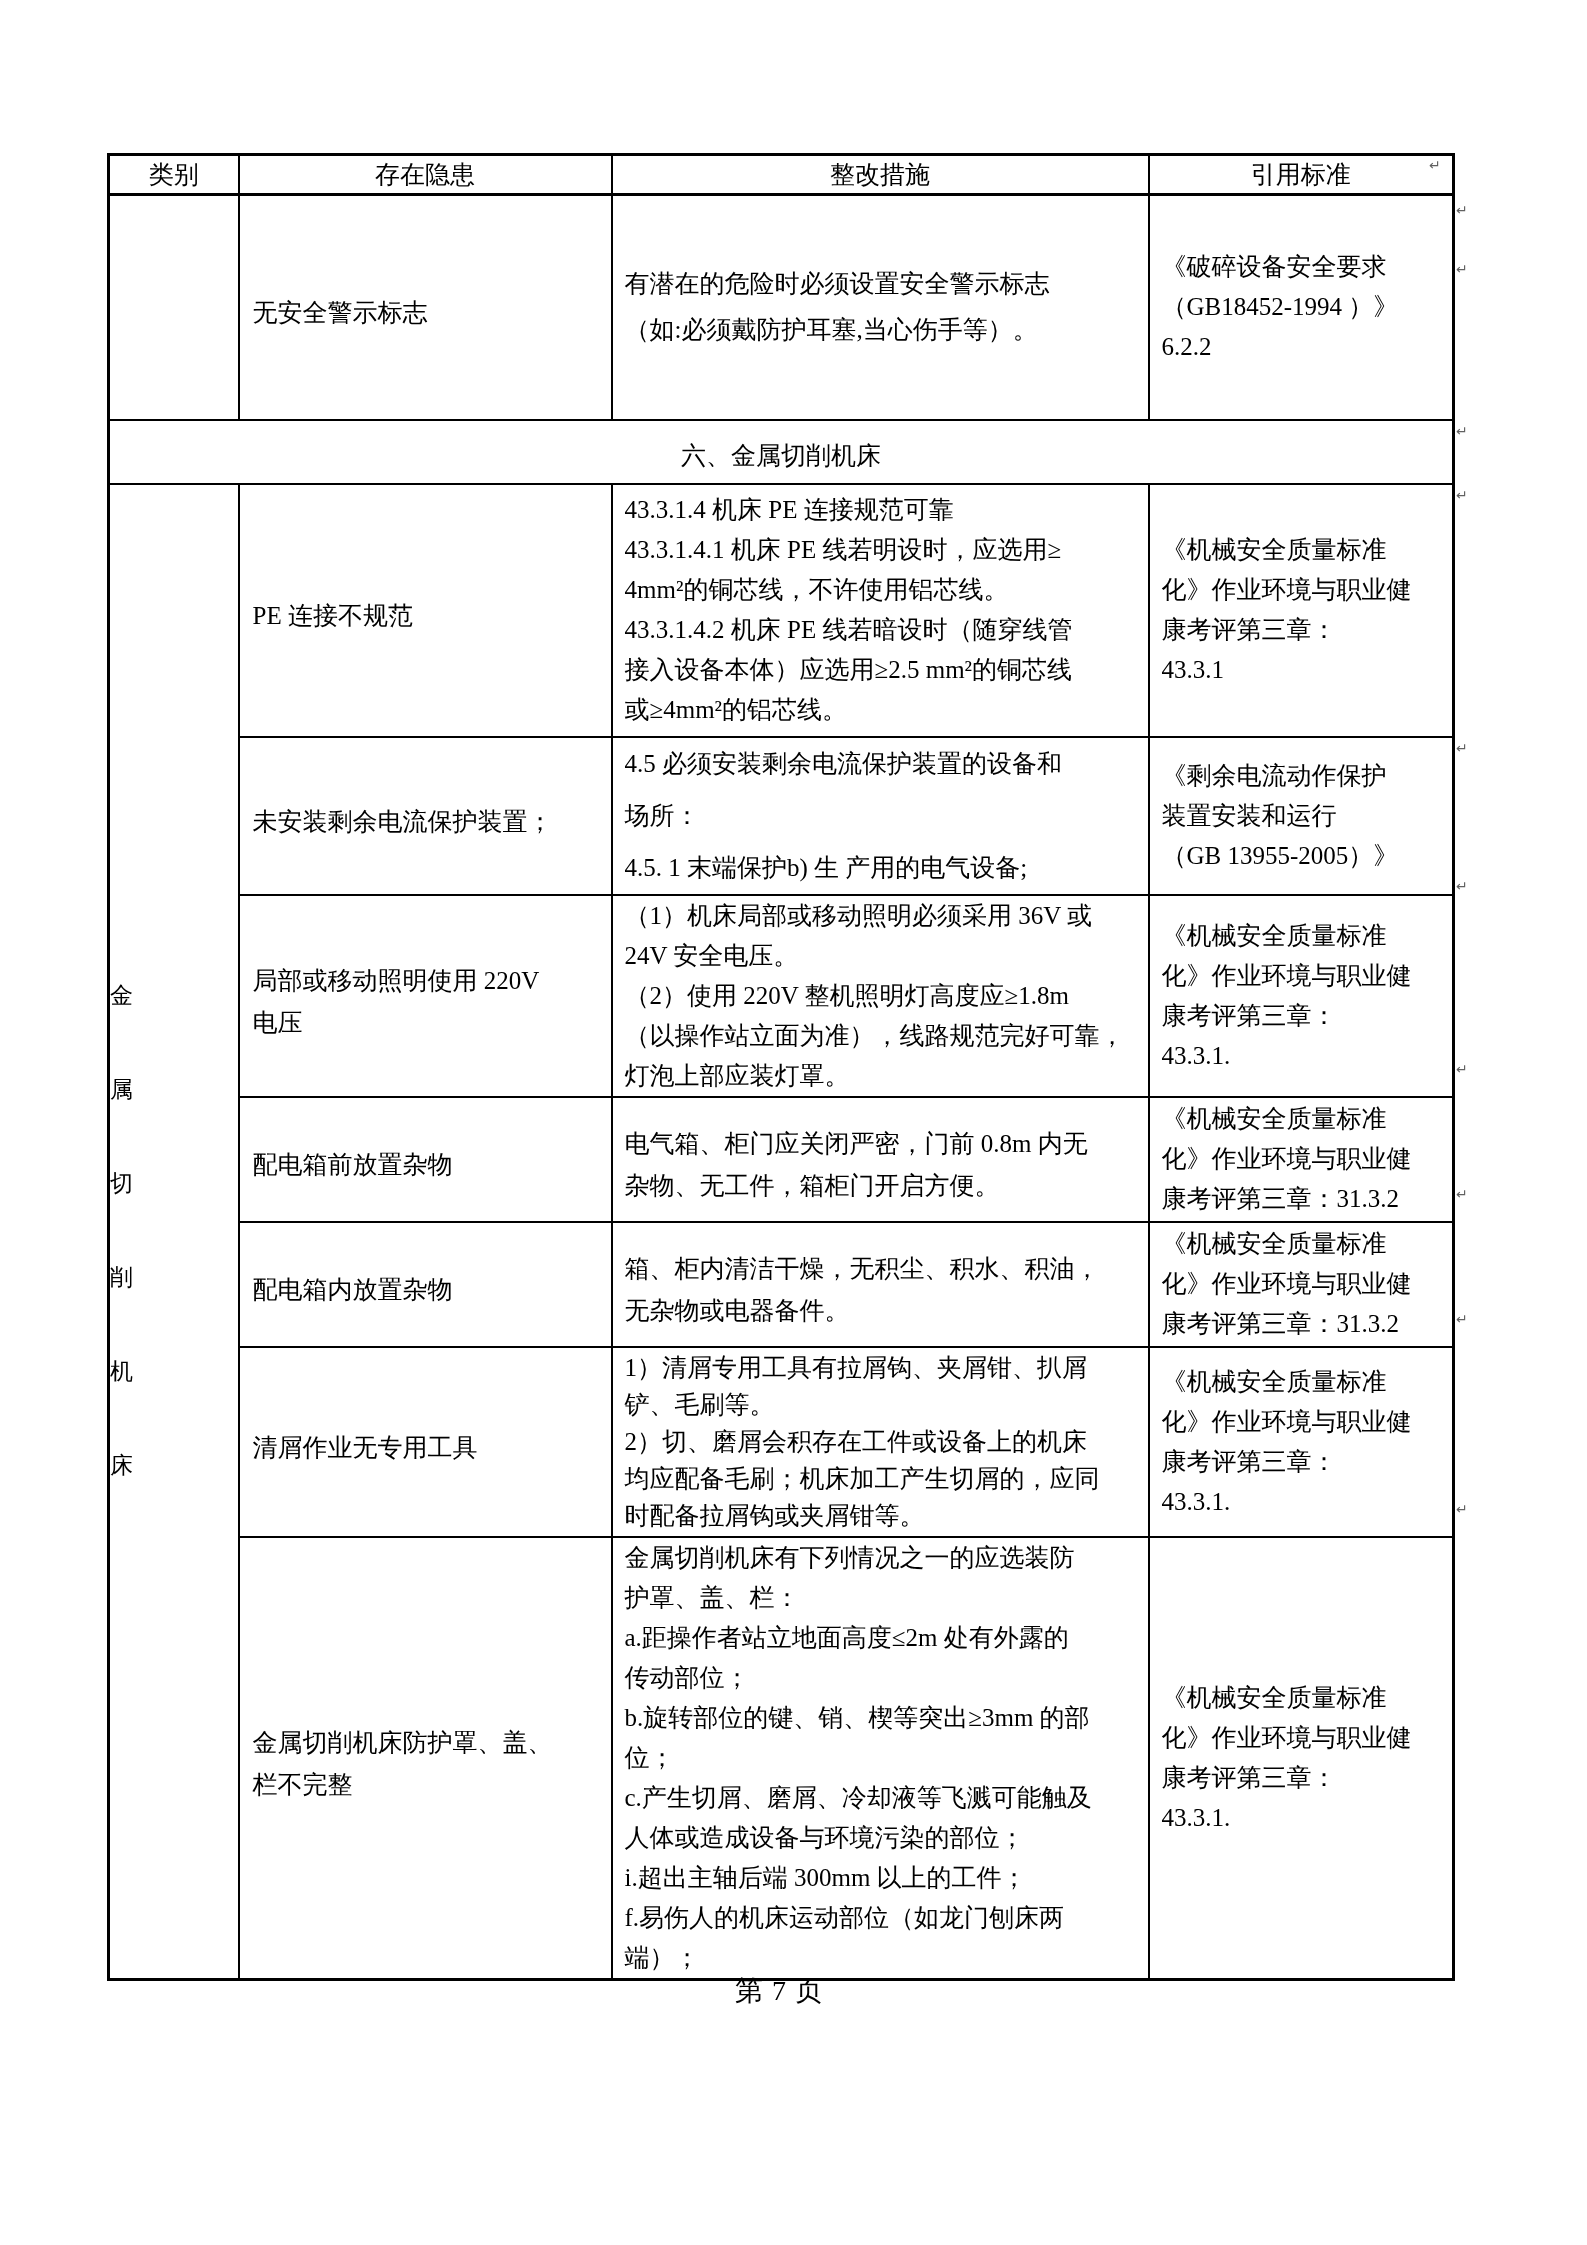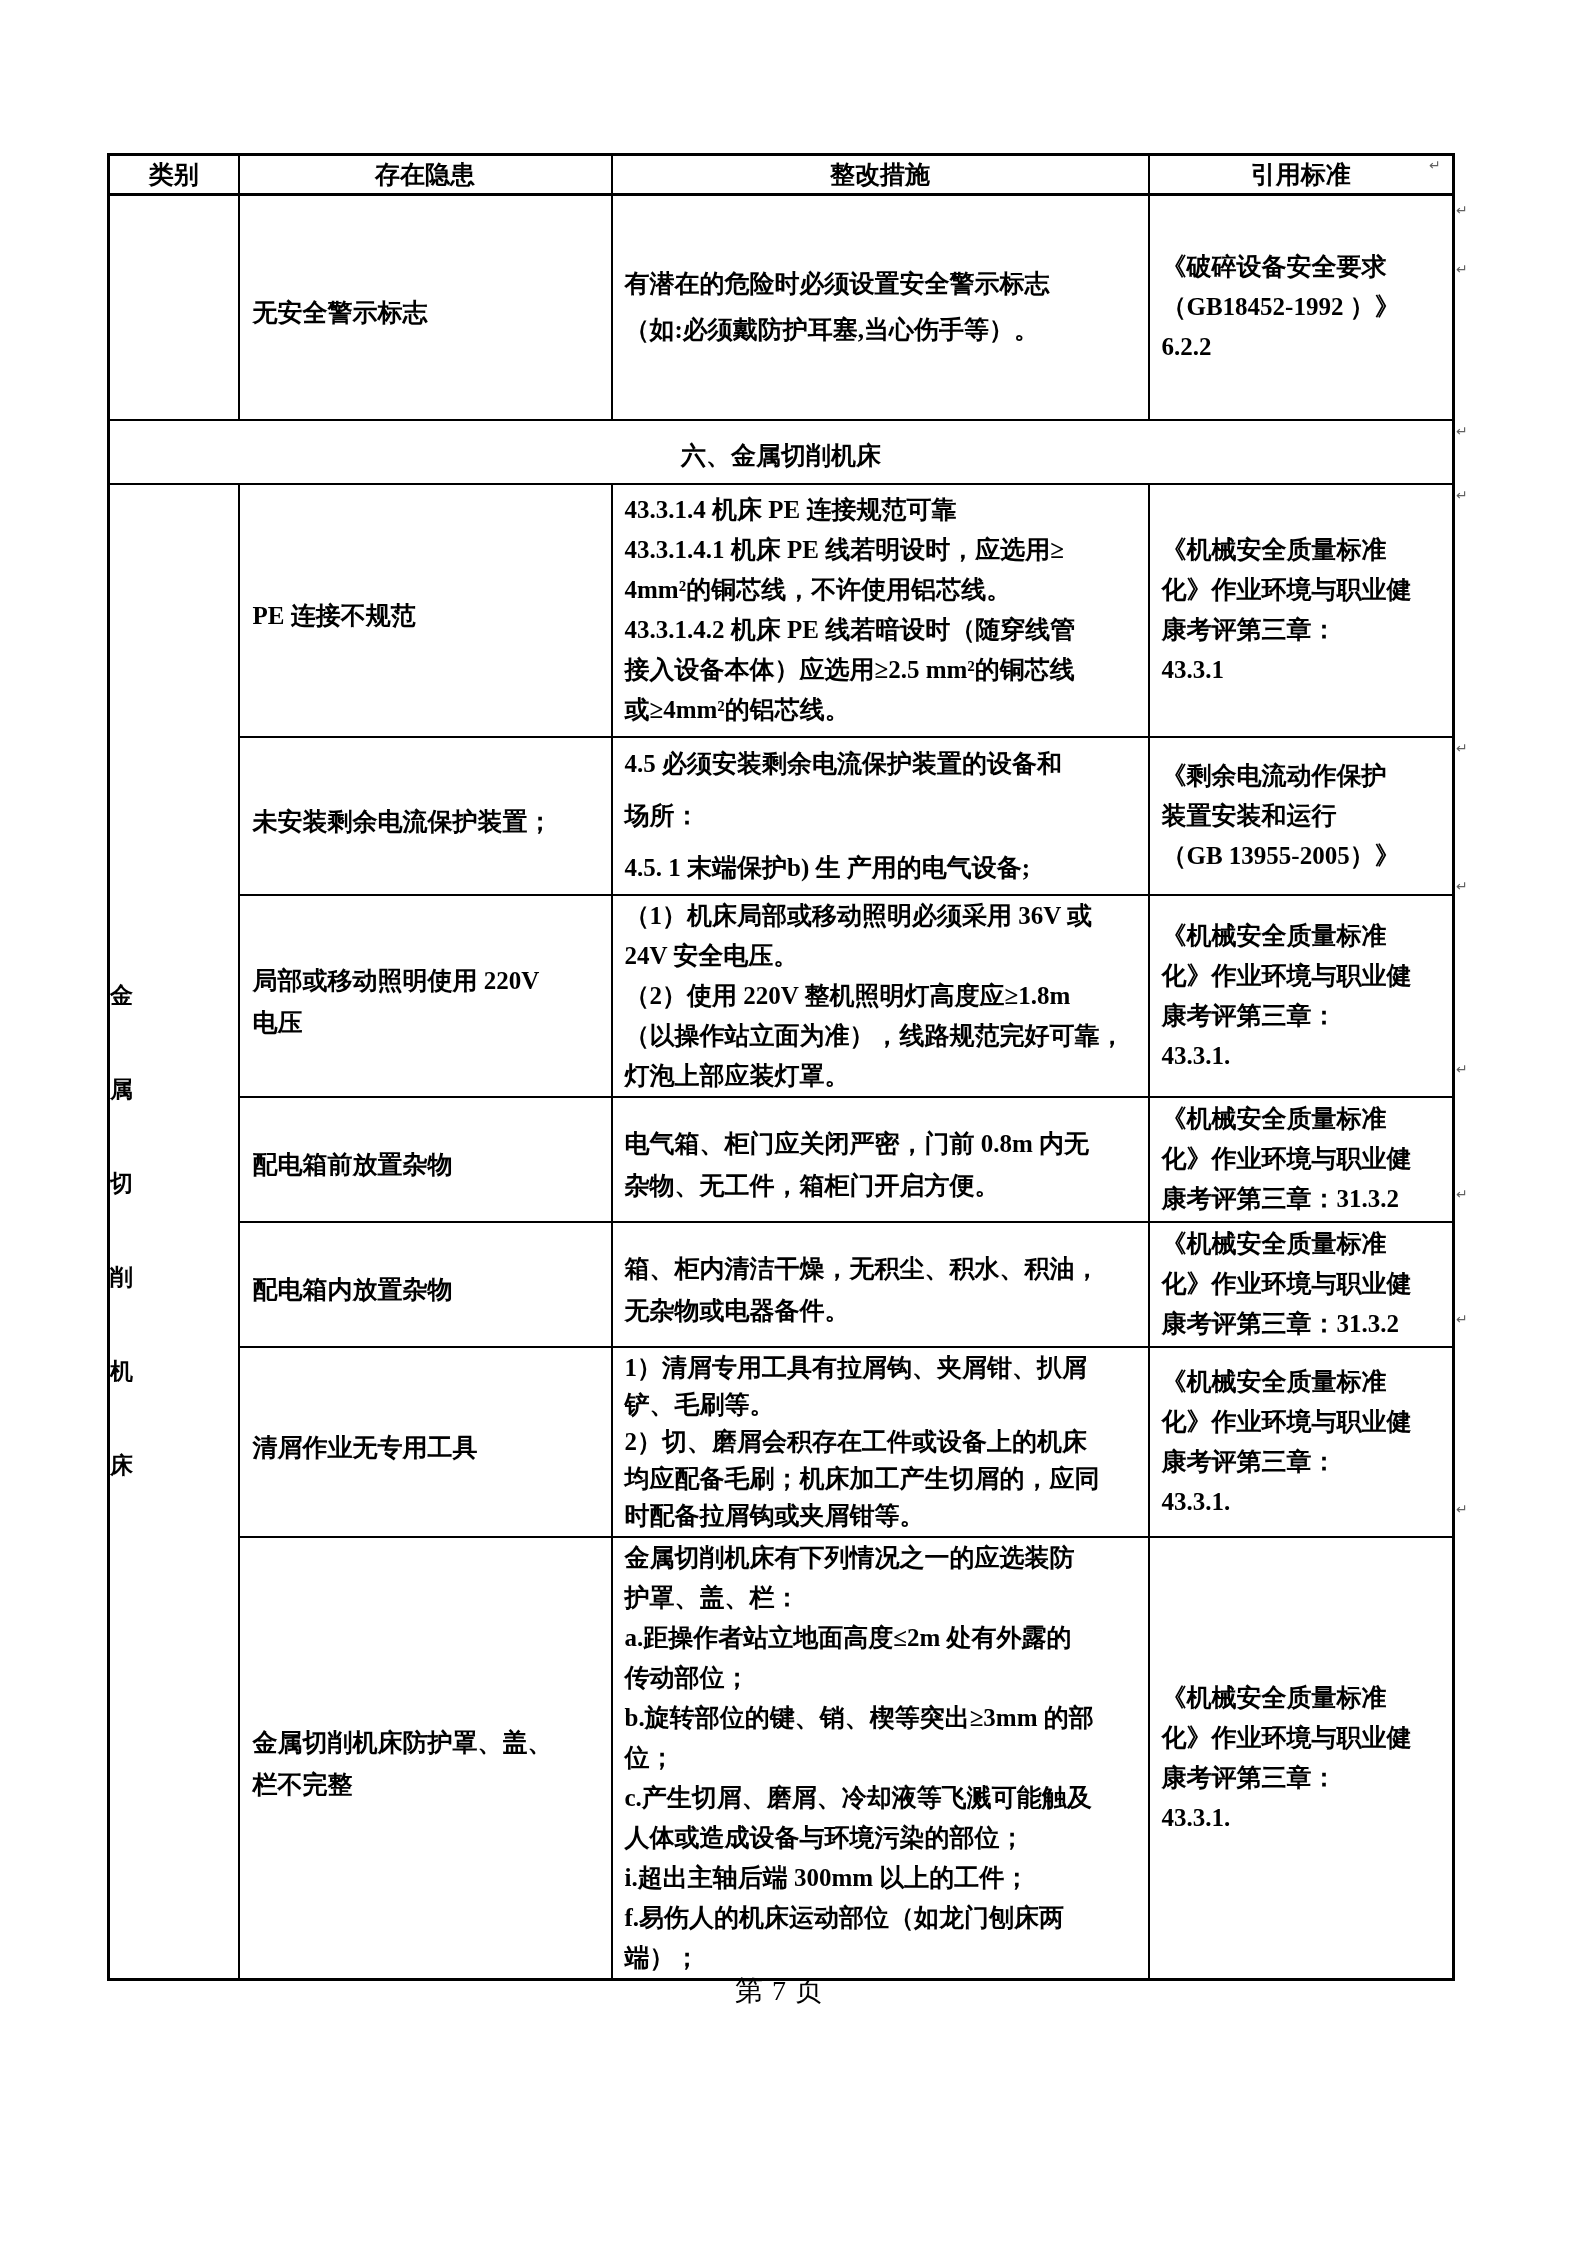--- a/index.html
+++ b/index.html
@@ -20,21 +20,21 @@
     border-collapse:collapse;
     table-layout:fixed;
     border:3px solid #000;
   }
   .tbl th,.tbl td{
     border:2px solid #000;
     padding:0;
     vertical-align:middle;
     overflow:hidden;
     font-size:25px;
-    font-weight:bold;
+    font-weight:normal;
   }
   .tbl thead th{
     border-bottom:3px solid #000;
     text-align:center;
     height:37px;
   }
   .cell-text{
     display:block;
     white-space:pre-line;
     padding-left:13px;
@@ -112,21 +112,21 @@
           </td>
         <td>
             <span class="cell-text lh42">无安全警示标志</span>
           </td>
         <td class="meas">
             <span class="cell-text lh46">有潜在的危险时必须设置安全警示标志
 （如:必须戴防护耳塞,当心伤手等）。</span>
           </td>
         <td class="std">
             <span class="cell-text lh40">《破碎设备安全要求
-（GB18452-1992 ）》
+（GB18452-1994 ）》
 6.2.2</span>
           </td>
       </tr>
       <tr style="height:64px">
         <td class="section-cell" colspan="4">
             <span class="cell-text">六、金属切削机床</span>
           </td>
       </tr>
       <tr style="height:253px">
         <td class="cat-cell" rowspan="7"><span class="cat-text">金属切削机床</span></td>

